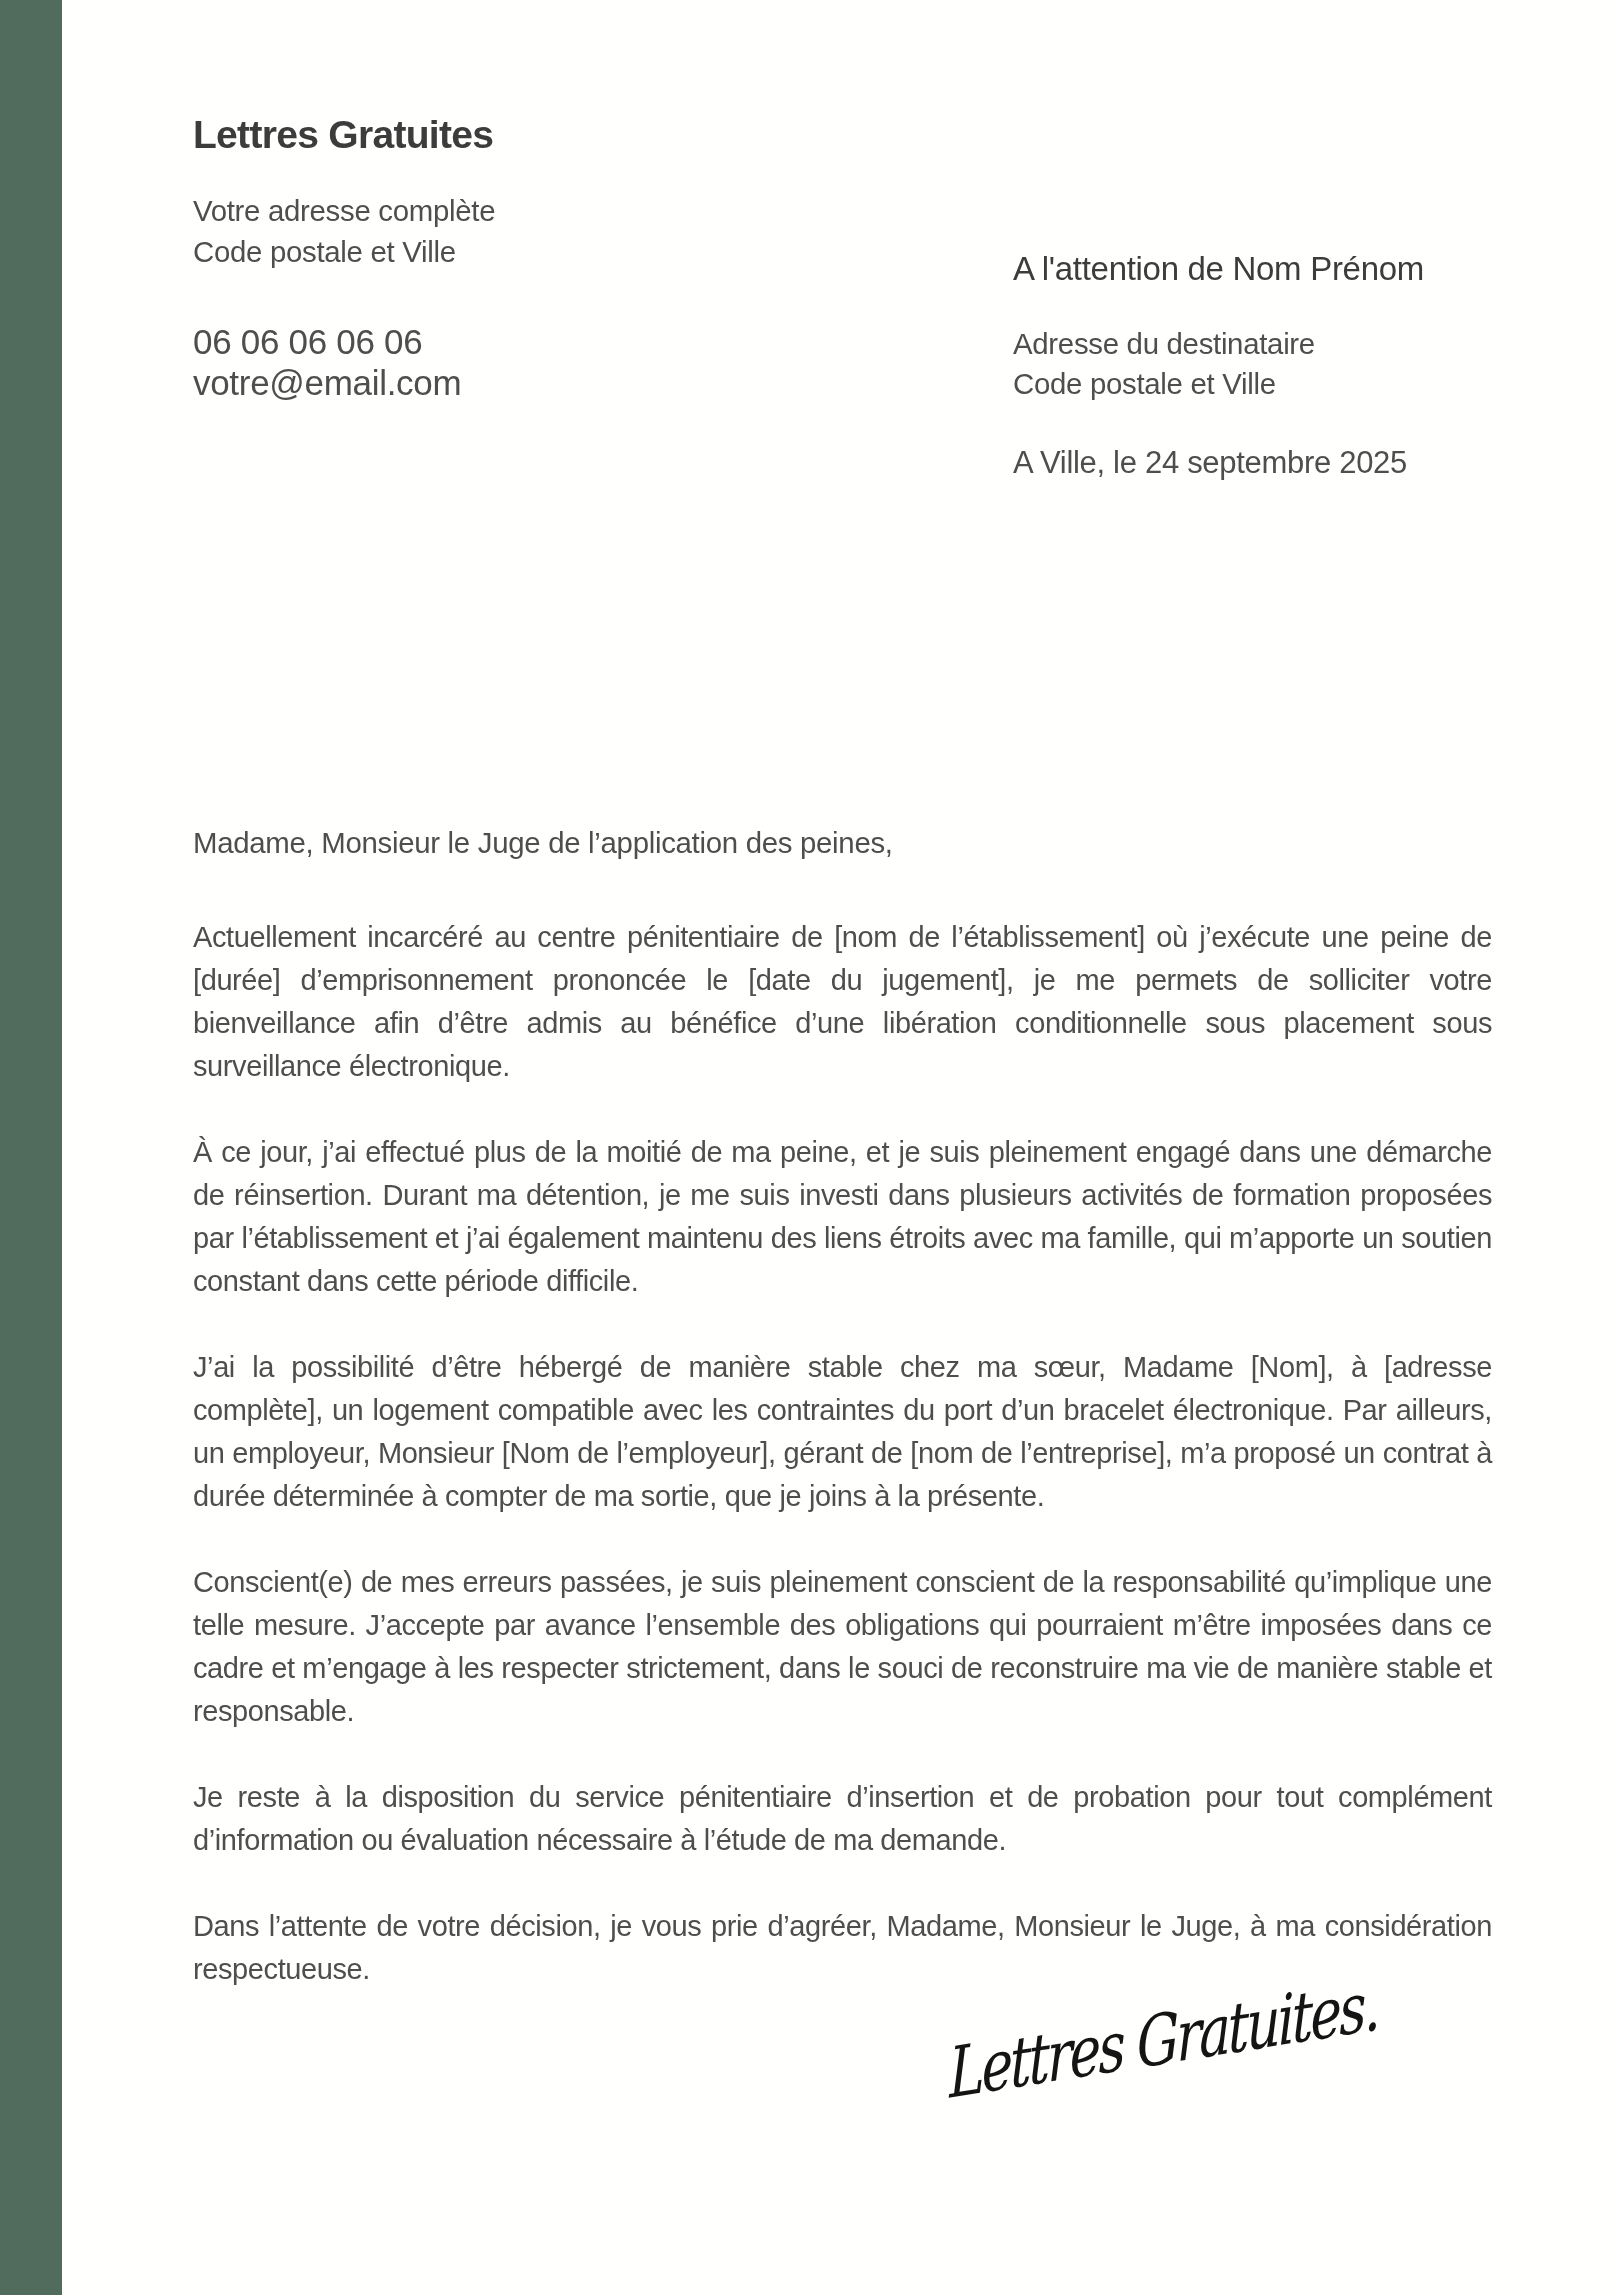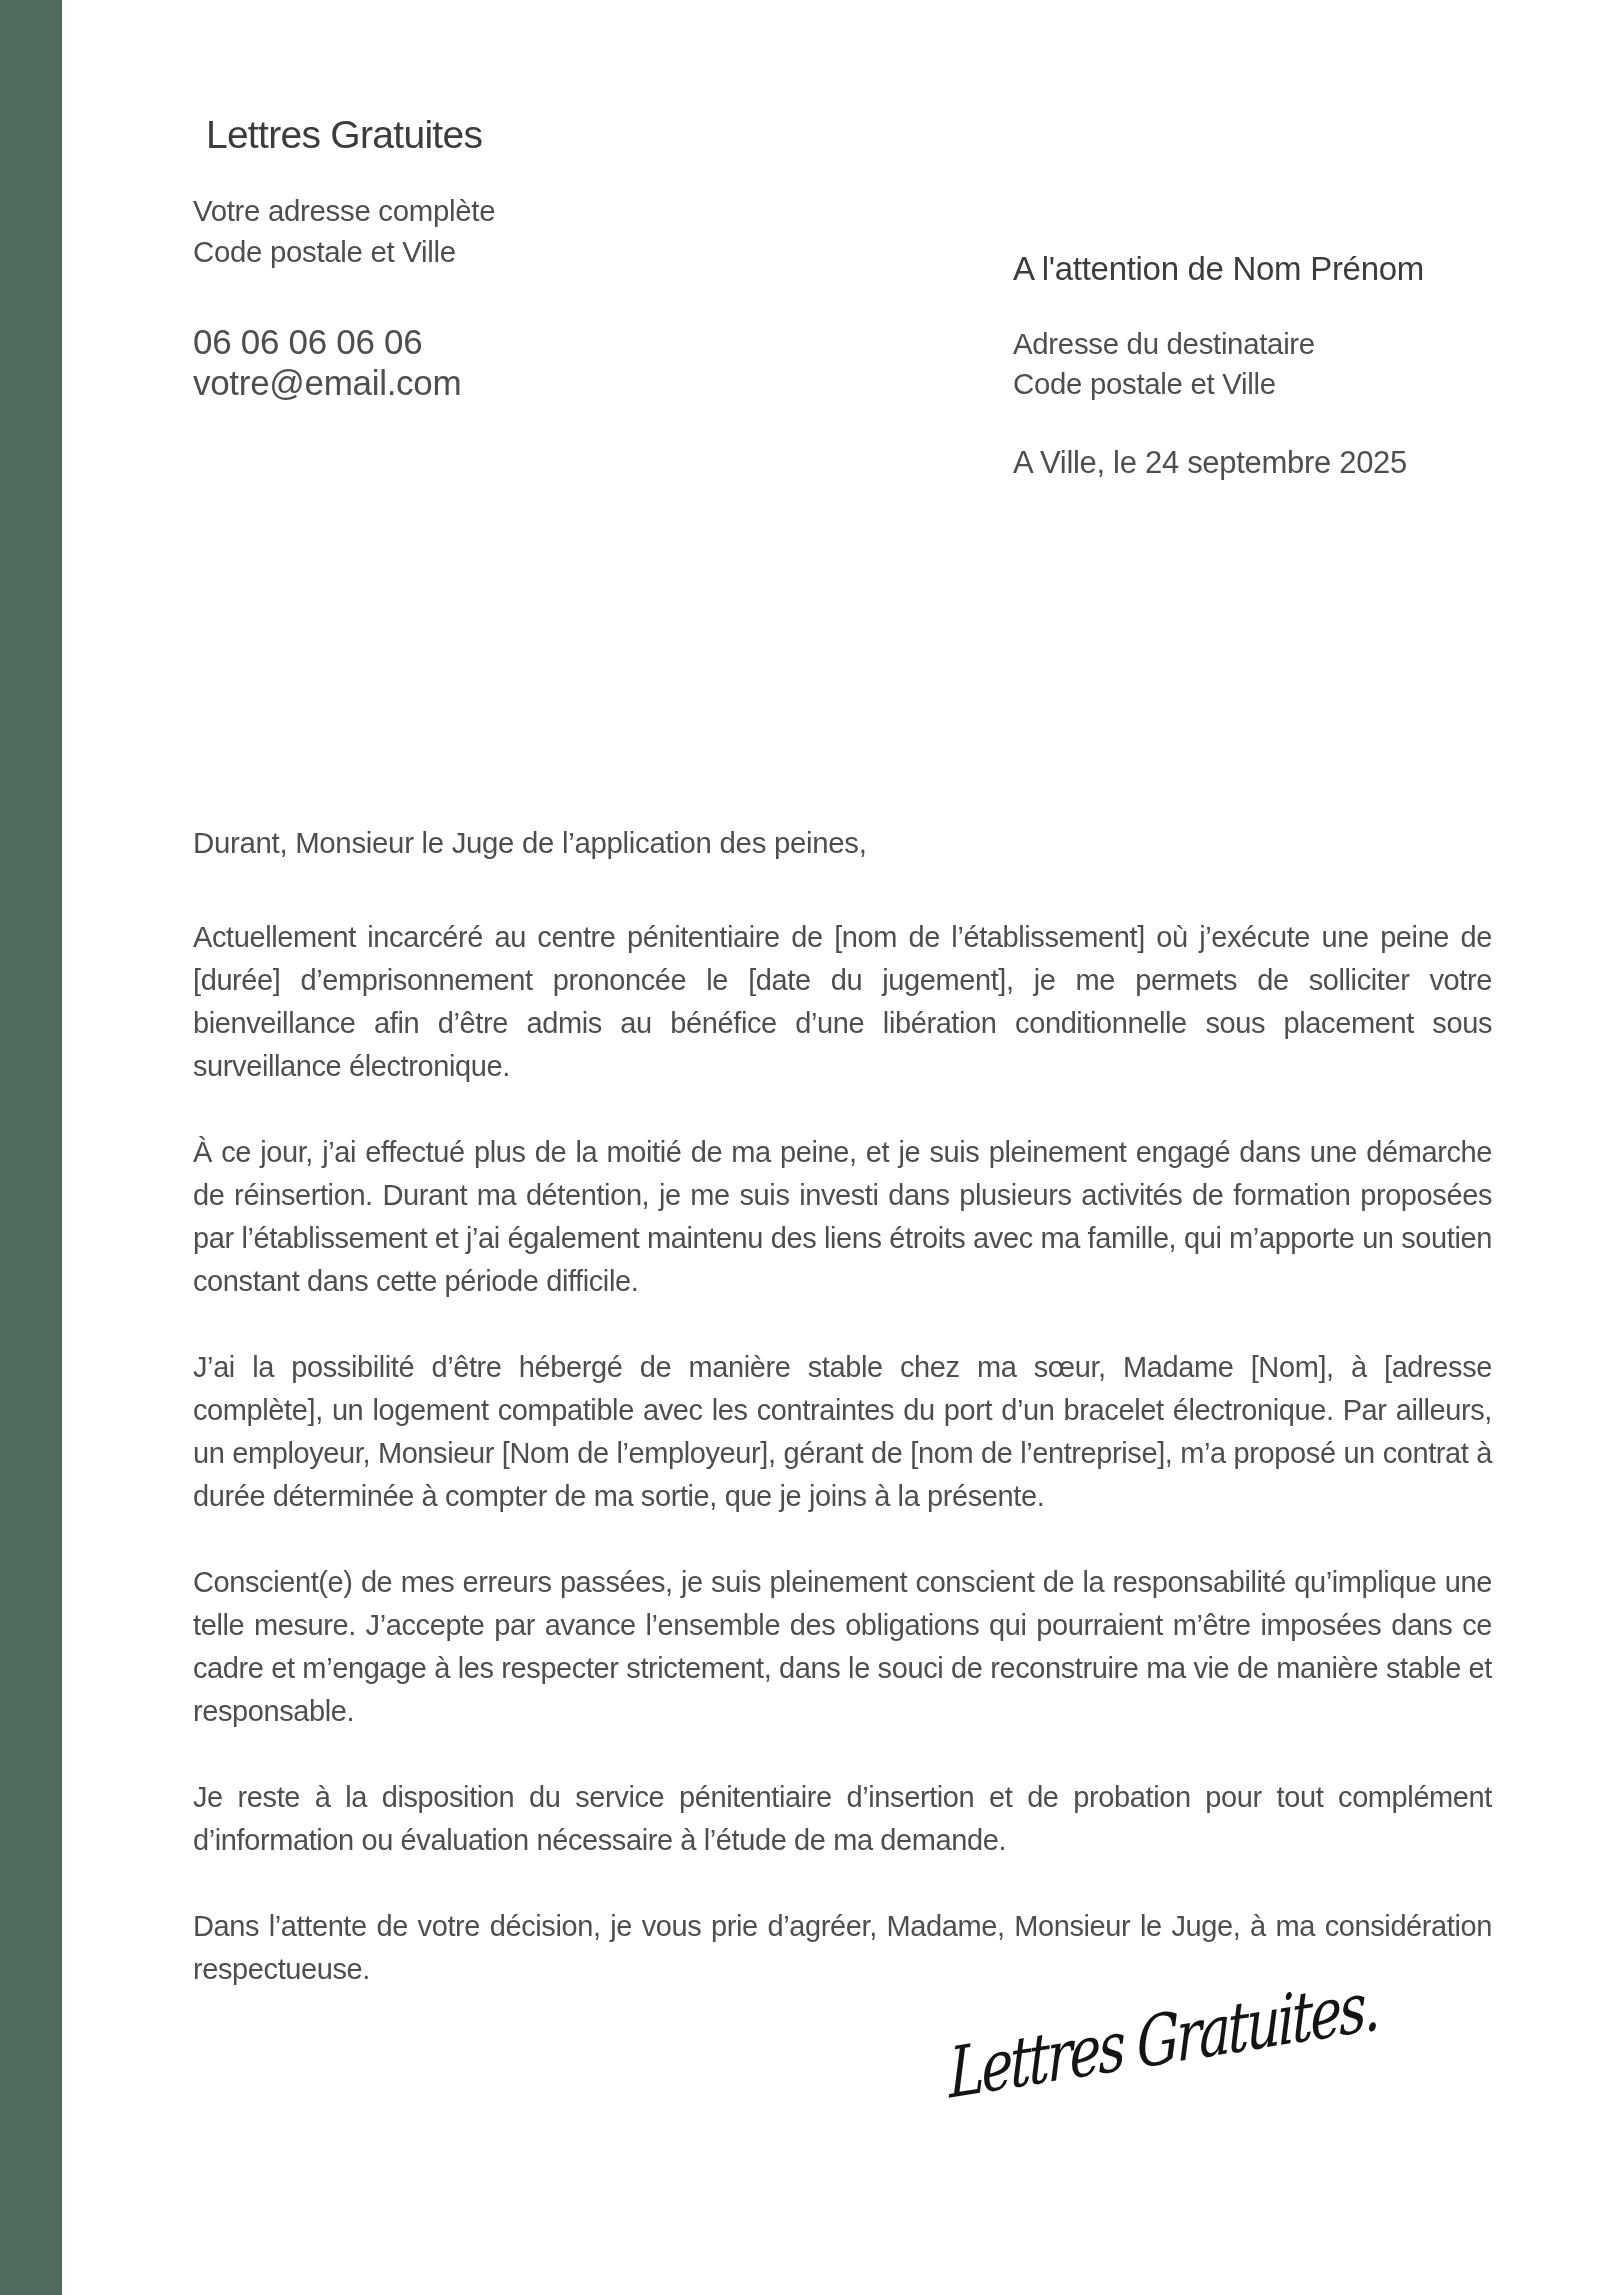--- a/index.html
+++ b/index.html
@@ -26,24 +26,23 @@
   }
   
   .sender {
     position: absolute;
     left: 193px;
     top: 113px;
   }
   .sender-title {
     margin: 0 0 33px 0;
     font-size: 39px;
-    font-weight: normal;
+    font-weight: bold;
     letter-spacing: -0.7px;
     color: #3c3c3c;
-    text-align: center;
   }
   .sender-address div {
     font-size: 29.4px;
     line-height: 41px;
     letter-spacing: -0.3px;
   }
   .sender-contact {
     margin-top: 49px;
   }
   .sender-contact div {
@@ -146,21 +145,21 @@
   <div class="recipient">
     <h2 class="attention">A l'attention de Nom Prénom</h2>
     <div class="recipient-lines">
       <div>Adresse du destinataire</div>
       <div>Code postale et Ville</div>
     </div>
     <div class="date-line">A Ville, le 24 septembre 2025</div>
   </div>
 
 
-  <div class="salutation">Durant, Monsieur le Juge de l’application des peines,</div>
+  <div class="salutation">Madame, Monsieur le Juge de l’application des peines,</div>
 
   <div class="body-text">
     <p>Actuellement incarcéré au centre pénitentiaire de [nom de l’établissement] où j’exécute une peine de [durée] d’emprisonnement prononcée le [date du jugement], je me permets de solliciter votre bienveillance afin d’être admis au bénéfice d’une libération conditionnelle sous placement sous surveillance électronique.</p>
     <p>À ce jour, j’ai effectué plus de la moitié de ma peine, et je suis pleinement engagé dans une démarche de réinsertion. Durant ma détention, je me suis investi dans plusieurs activités de formation proposées par l’établissement et j’ai également maintenu des liens étroits avec ma famille, qui m’apporte un soutien constant dans cette période difficile.</p>
     <p>J’ai la possibilité d’être hébergé de manière stable chez ma sœur, Madame [Nom], à [adresse complète], un logement compatible avec les contraintes du port d’un bracelet électronique. Par ailleurs, un employeur, Monsieur [Nom de l’employeur], gérant de [nom de l’entreprise], m’a proposé un contrat à durée déterminée à compter de ma sortie, que je joins à la présente.</p>
     <p>Conscient(e) de mes erreurs passées, je suis pleinement conscient de la responsabilité qu’implique une telle mesure. J’accepte par avance l’ensemble des obligations qui pourraient m’être imposées dans ce cadre et m’engage à les respecter strictement, dans le souci de reconstruire ma vie de manière stable et responsable.</p>
     <p>Je reste à la disposition du service pénitentiaire d’insertion et de probation pour tout complément d’information ou évaluation nécessaire à l’étude de ma demande.</p>
     <p>Dans l’attente de votre décision, je vous prie d’agréer, Madame, Monsieur le Juge, à ma considération respectueuse.</p>
   </div>
 

